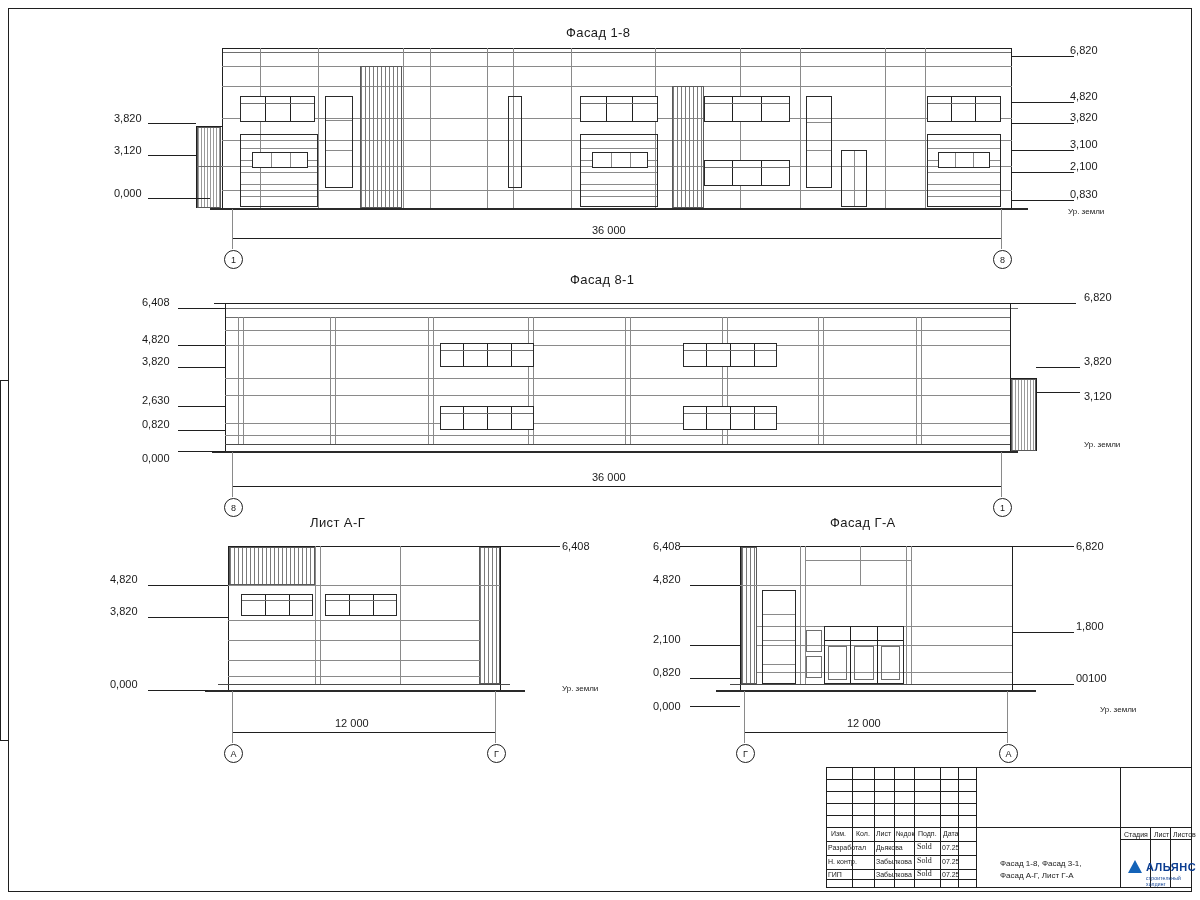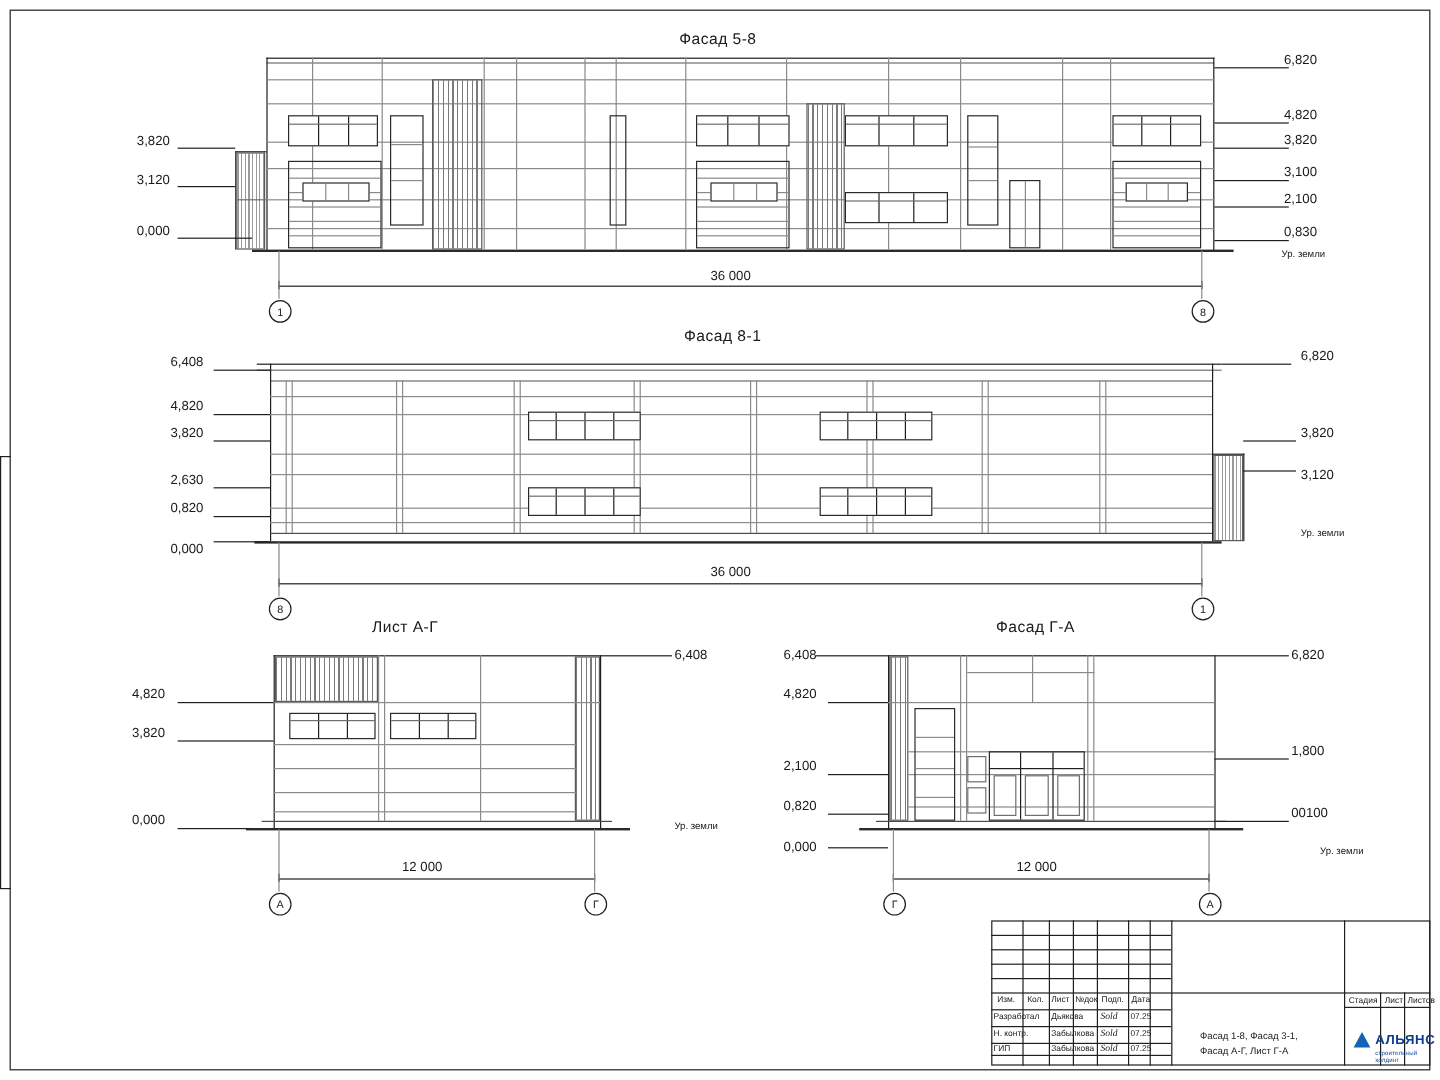--- a/index.html
+++ b/index.html
@@ -18,38 +18,38 @@
   .box{position:absolute;border:1px solid #2a2a2a;box-sizing:border-box;}
   .boxl{position:absolute;border:1px solid #6e6e6e;box-sizing:border-box;}
   .win{position:absolute;border:1px solid #2a2a2a;box-sizing:border-box;background:#fff;}
   .hatch{position:absolute;box-sizing:border-box;border:1px solid #5a5a5a;
     background-image:repeating-linear-gradient(90deg,#7a7a7a 0 1px,transparent 1px 4px);}
   .hatch2{position:absolute;box-sizing:border-box;border:1px solid #5a5a5a;
     background-image:repeating-linear-gradient(90deg,#9a9a9a 0 1px,transparent 1px 3px);}
   .frame{position:absolute;border:1px solid #1f1f1f;box-sizing:border-box;}
   .tb{position:absolute;box-sizing:border-box;border:1px solid #1f1f1f;}
   .tbtxt{position:absolute;font-size:7px;white-space:nowrap;line-height:1;}
-  .sig{position:absolute;font-size:8px;font-style:italic;font-family:"Liberation Serif",serif;}
+  .sig{position:absolute;font-size:8px;font-family:"Liberation Serif",serif;}
   .logo-txt{position:absolute;font-size:11px;font-weight:bold;color:#0b3d91;letter-spacing:.5px;}
   .logo-sub{position:absolute;font-size:5px;color:#0b3d91;letter-spacing:.2px;}
   .tri{position:absolute;width:0;height:0;border-left:7px solid transparent;border-right:7px solid transparent;border-bottom:13px solid #1463b8;}
   .tick{position:absolute;background:#1f1f1f;width:1px;height:7px;}
   .gnd{position:absolute;background:#2a2a2a;height:2px;}
 </style>
 </head>
 <body>
 
 <div id="sheet">
 
   <div class="frame" style="left:8px;top:8px;width:1184px;height:884px;"></div>
   <div class="ln v" style="left:0px;top:380px;width:1px;height:360px;background:#1f1f1f;"></div>
   <div class="ln h" style="left:0px;top:740px;width:9px;height:1px;"></div>
   <div class="ln h" style="left:0px;top:380px;width:9px;height:1px;"></div>
 
-  <div class="title" style="left:566px;top:25px;">Фасад 5-8</div>
+  <div class="title" style="left:566px;top:25px;">Фасад 1-8</div>
 
   <div class="ln h" style="left:222px;top:48px;width:790px;height:1px;"></div>
   <div class="ln h" style="left:222px;top:52px;width:790px;height:1px;background:#6e6e6e;"></div>
   <div class="ln v" style="left:222px;top:48px;width:1px;height:161px;"></div>
   <div class="ln v" style="left:1011px;top:48px;width:1px;height:161px;"></div>
   <div class="gnd" style="left:210px;top:208px;width:818px;"></div>
 
   <div class="ln v" style="left:196px;top:126px;width:1px;height:82px;"></div>
   <div class="ln h" style="left:196px;top:126px;width:26px;height:1px;"></div>
   <div class="hatch2" style="left:197px;top:127px;width:24px;height:81px;"></div>

